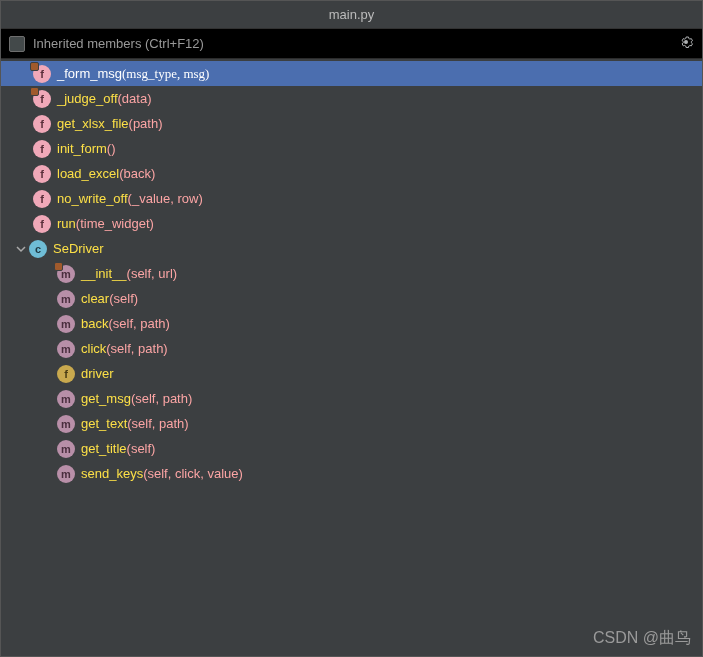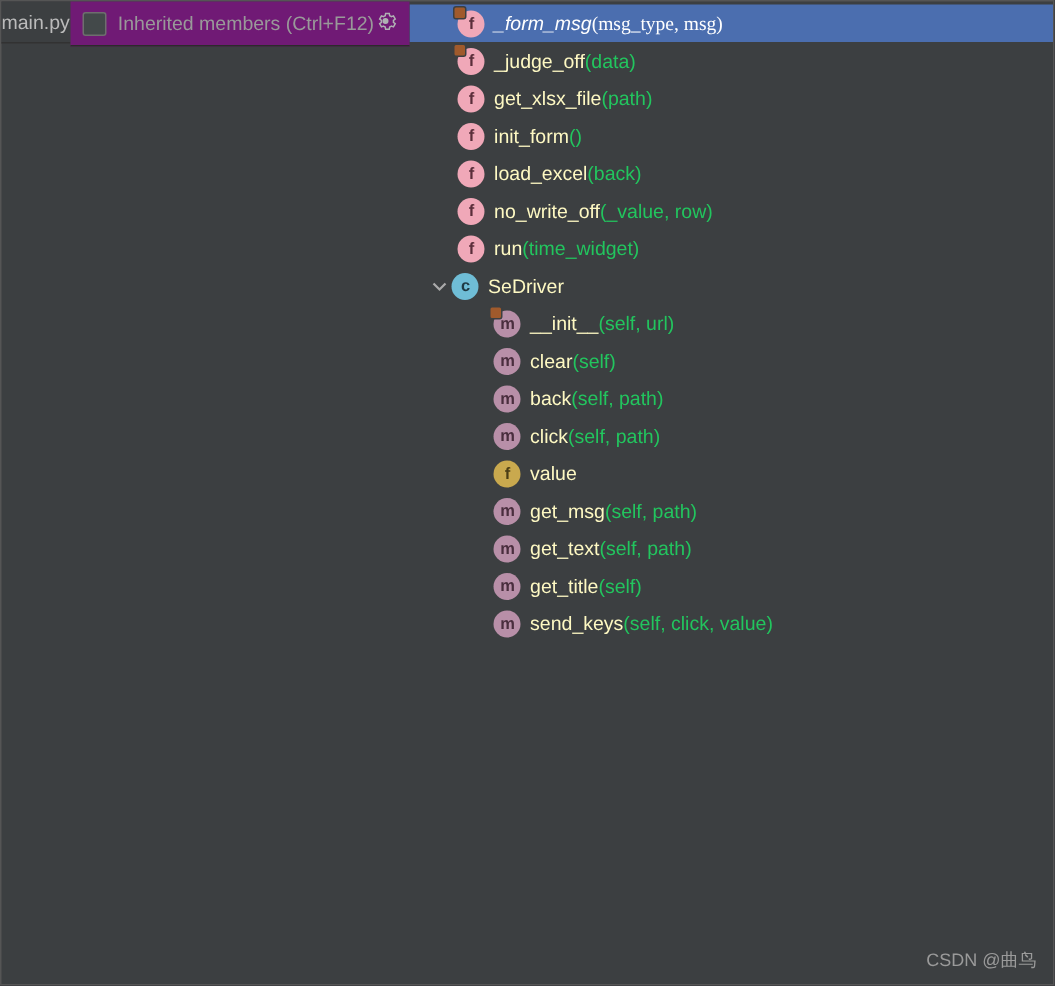--- a/index.html
+++ b/index.html
@@ -12,35 +12,35 @@
   height: 657px;
   overflow: hidden;
   position: relative;
 }
 .window {
   border: 1px solid #555;
   background: #3c3f41;
   width: 100%;
   height: 100%;
   display: flex;
-  flex-direction: row;
+  flex-direction: column;
 }
 .titlebar {
   height: 28px;
   background: #3c3f41;
   border-bottom: 1px solid #323232;
   display: flex;
   align-items: center;
   justify-content: center;
   color: #bbbbbb;
   font-size: 13px;
 }
 .toolbar {
   height: 30px;
-  background: #701a75;
+  background: #000000;
   border-bottom: 1px solid #2b2b2b;
   display: flex;
   align-items: center;
   padding: 0 8px;
   justify-content: space-between;
 }
 .toolbar-left { display: flex; align-items: center; gap: 8px; }
 .checkbox {
   width: 16px; height: 16px;
   border: 1px solid #6e6e6e;
@@ -101,29 +101,29 @@
 .m-icon { background: #b88fa8; color: #4a2e3e; }
 .c-icon { background: #6fbdd6; color: #1f3a44; }
 .lock-badge {
   position: absolute;
   top: -3px; left: -3px;
   width: 9px; height: 9px;
   background: #a05a2c;
   border-radius: 2px;
   border: 1px solid #3c3f41;
 }
-.name { color: #fef9c3; }
-.row.selected .name { color: #ffffff; font-style: italic; }
-.sig { color: #22c55e; }
+.name { color: #fde047; }
+.row.selected .name { color: #ffffff; }
+.sig { color: #fca5a5; }
 .watermark {
   position: absolute;
   bottom: 8px;
   right: 12px;
   color: #9a9a9a;
-  font-size: 12px;
+  font-size: 16px;
   pointer-events: none;
 }
 </style>
 </head>
 <body>
 
 <div class="window">
   <div class="titlebar">
     <span>main.py</span>
   </div>
@@ -214,21 +214,21 @@
     </div>
 
     <div class="row indent1">
       <span class="icon m-icon">m</span>
       <span class="name">click</span>
         <span class="sig">(self, path)</span>
     </div>
 
     <div class="row indent1">
       <span class="icon ff-icon">f</span>
-      <span class="name">value</span>
+      <span class="name">driver</span>
         <span class="sig"></span>
     </div>
 
     <div class="row indent1">
       <span class="icon m-icon">m</span>
       <span class="name">get_msg</span>
         <span class="sig">(self, path)</span>
     </div>
 
     <div class="row indent1">

